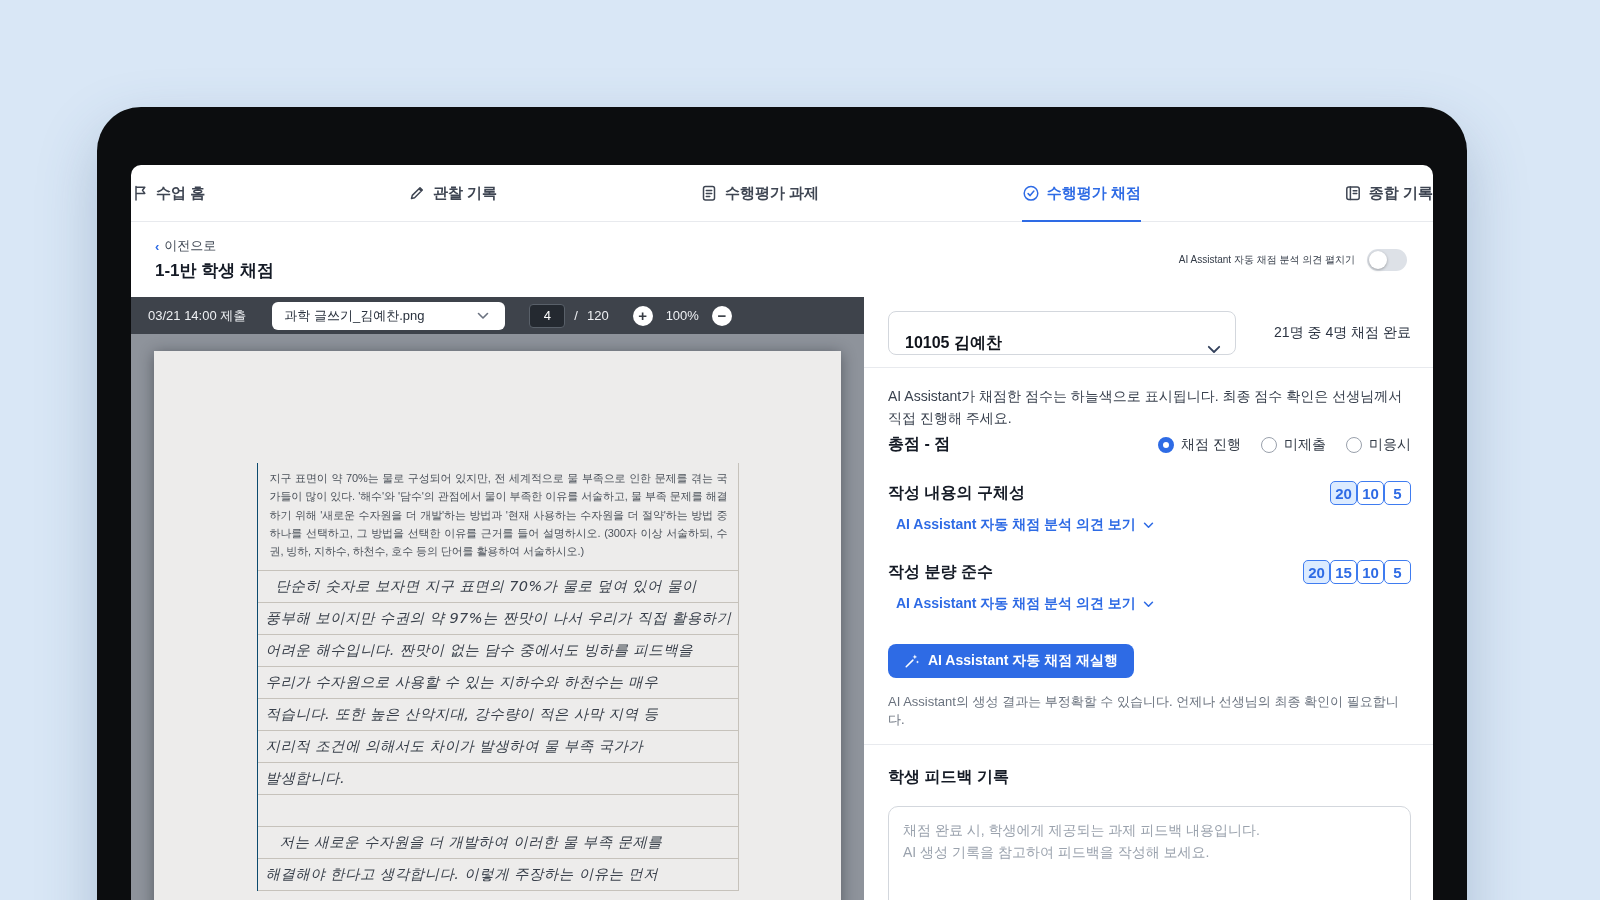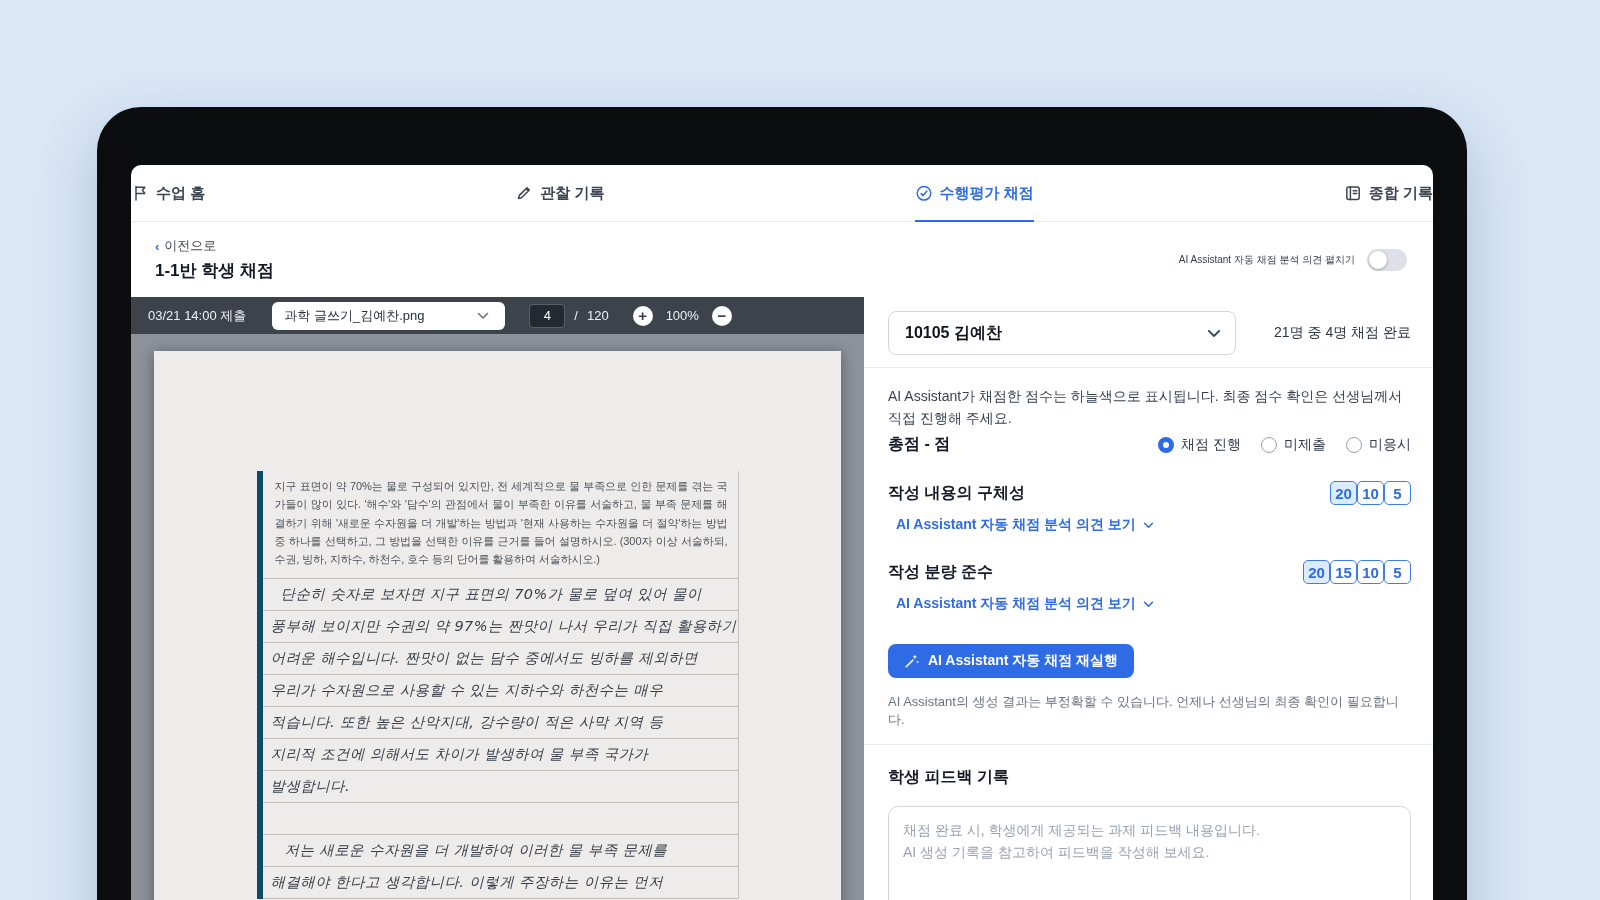--- a/index.html
+++ b/index.html
@@ -58,35 +58,35 @@
   .pager{display:flex;align-items:center;gap:9px;margin-right:24px}
   .page-box{min-width:36px;height:24px;background:#242930;border:1px solid #596069;border-radius:4px;
     display:flex;align-items:center;justify-content:center;color:#fff;cursor:text}
   .zoomctl{display:flex;align-items:center;gap:13px}
   .zoom-btn{width:20px;height:20px;border-radius:50%;background:#fff;color:#373c44;border:none;
     display:flex;align-items:center;justify-content:center;font-size:15px;font-weight:700;
     cursor:pointer;padding:0;line-height:0}
   .doc-canvas{flex:1;background:var(--canvas-bg);overflow:hidden}
   .paper{width:687px;margin:17px auto 0;background:#edeceb;min-height:700px;
     box-shadow:0 2px 14px rgba(20,24,30,.45);padding:104px 0 40px}
-  .sheet{width:482px;margin:16px auto;border-left:6px solid #0c4a6e;border-right:1px solid #c6c2bb}
+  .sheet{width:482px;margin:8px auto;border-left:1px solid #0c4a6e;border-right:1px solid #c6c2bb}
   .prompt{margin:0;padding:6px 10px 10px 12px;font-size:11px;line-height:1.66;color:#4c525b;
     text-align:justify;letter-spacing:-.1px}
   .rows{border-top:1px solid #c6c2bb}
   .row{height:32px;border-bottom:1px solid #c6c2bb;display:flex;align-items:center;
     padding:0 8px;font-size:14.5px;color:#39404b;font-style:italic;letter-spacing:.4px;
     white-space:nowrap;overflow:hidden;font-family:"DejaVu Sans",sans-serif}
   .row:nth-child(1){text-indent:10px}
   .row:nth-child(9){text-indent:14px}
 
   
   .grading{flex:1;min-width:0;background:#fff;padding:14px 22px 0 24px;overflow:hidden}
   .student-row{display:flex;align-items:center;justify-content:space-between}
   .student-select{width:348px;height:44px;border:1px solid #d3d7dd;border-radius:8px;display:flex;
-    align-items:center;justify-content:space-between;padding:0 14px 0 16px;font-size:16px;
+    align-items:flex-end;justify-content:space-between;padding:0 14px 0 16px;font-size:16px;
     font-weight:700;color:#10141c;cursor:pointer;background:#fff}
   .progress{font-size:14px;color:#2c3442}
   .divider{border:none;border-top:1px solid #e8eaee;margin:12px -22px 0 -24px}
   .divider.d2{margin-top:15px}
   .ai-notice{margin:18px 0 0;font-size:14px;line-height:1.55;color:#39414e}
   .total-row{margin-top:5px;display:flex;align-items:center;justify-content:space-between}
   .bold-label{font-size:16px;font-weight:700;color:#151b26}
   .radios{display:flex;align-items:center;gap:20px}
   .radio-opt{display:flex;align-items:center;gap:7px;font-size:14px;color:#333b47;cursor:pointer}
   .rdo{width:16px;height:16px;border-radius:50%;border:1.6px solid #9aa1ac;background:#fff;flex:0 0 16px}
@@ -126,20 +126,29 @@
           <span>수업 홈</span>
         </div>
         <div class="nav-tab">
           <span>
             <svg viewBox="0 0 18 18" fill="none" stroke="currentColor" stroke-width="1.5" stroke-linecap="round" stroke-linejoin="round">
                 <path d="M3.5 14.5l.8-3.1L12 3.7l2.3 2.3-7.7 7.7-3.1.8zM11 4.7l2.3 2.3"></path>
               </svg>
           </span>
           <span>관찰 기록</span>
         </div>
+        <div class="nav-tab">
+          <span>
+            <svg viewBox="0 0 18 18" fill="none" stroke="currentColor" stroke-width="1.5" stroke-linecap="round" stroke-linejoin="round">
+                <rect x="3.5" y="2.5" width="11" height="13.5" rx="2"></rect>
+                <path d="M6.3 6.5h5.4M6.3 9.5h5.4M6.3 12.5h3.5"></path>
+              </svg>
+          </span>
+          <span>수행평가 과제</span>
+        </div>
         <div class="nav-tab active">
           <span>
             <svg viewBox="0 0 18 18" fill="none" stroke="currentColor" stroke-width="1.5" stroke-linecap="round" stroke-linejoin="round">
                 <circle cx="9" cy="9.3" r="6.8"></circle>
                 <path d="M6.1 9.6l2 2 3.8-4.6"></path>
               </svg>
           </span>
           <span>수행평가 채점</span>
         </div>
         <div class="nav-tab">
@@ -198,21 +207,21 @@
             </div>
           </div>
 
           <div class="doc-canvas">
             <div class="paper">
               <div class="sheet">
                 <p class="prompt">지구 표면이 약 70%는 물로 구성되어 있지만, 전 세계적으로 물 부족으로 인한 문제를 겪는 국가들이 많이 있다. '해수'와 '담수'의 관점에서 물이 부족한 이유를 서술하고, 물 부족 문제를 해결하기 위해 '새로운 수자원을 더 개발'하는 방법과 '현재 사용하는 수자원을 더 절약'하는 방법 중 하나를 선택하고, 그 방법을 선택한 이유를 근거를 들어 설명하시오. (300자 이상 서술하되, 수권, 빙하, 지하수, 하천수, 호수 등의 단어를 활용하여 서술하시오.)</p>
                 <div class="rows">
                   <div class="row">단순히 숫자로 보자면 지구 표면의 70%가 물로 덮여 있어 물이</div>
                   <div class="row">풍부해 보이지만 수권의 약 97%는 짠맛이 나서 우리가 직접 활용하기</div>
-                  <div class="row">어려운 해수입니다. 짠맛이 없는 담수 중에서도 빙하를 제외하면</div>
+                  <div class="row">어려운 해수입니다. 짠맛이 없는 담수 중에서도 빙하를 피드백을</div>
                   <div class="row">우리가 수자원으로 사용할 수 있는 지하수와 하천수는 매우</div>
                   <div class="row">적습니다. 또한 높은 산악지대, 강수량이 적은 사막 지역 등</div>
                   <div class="row">지리적 조건에 의해서도 차이가 발생하여 물 부족 국가가</div>
                   <div class="row">발생합니다.</div>
                   <div class="row"></div>
                   <div class="row">저는 새로운 수자원을 더 개발하여 이러한 물 부족 문제를</div>
                   <div class="row">해결해야 한다고 생각합니다. 이렇게 주장하는 이유는 먼저</div>
                 </div>
               </div>
             </div>

